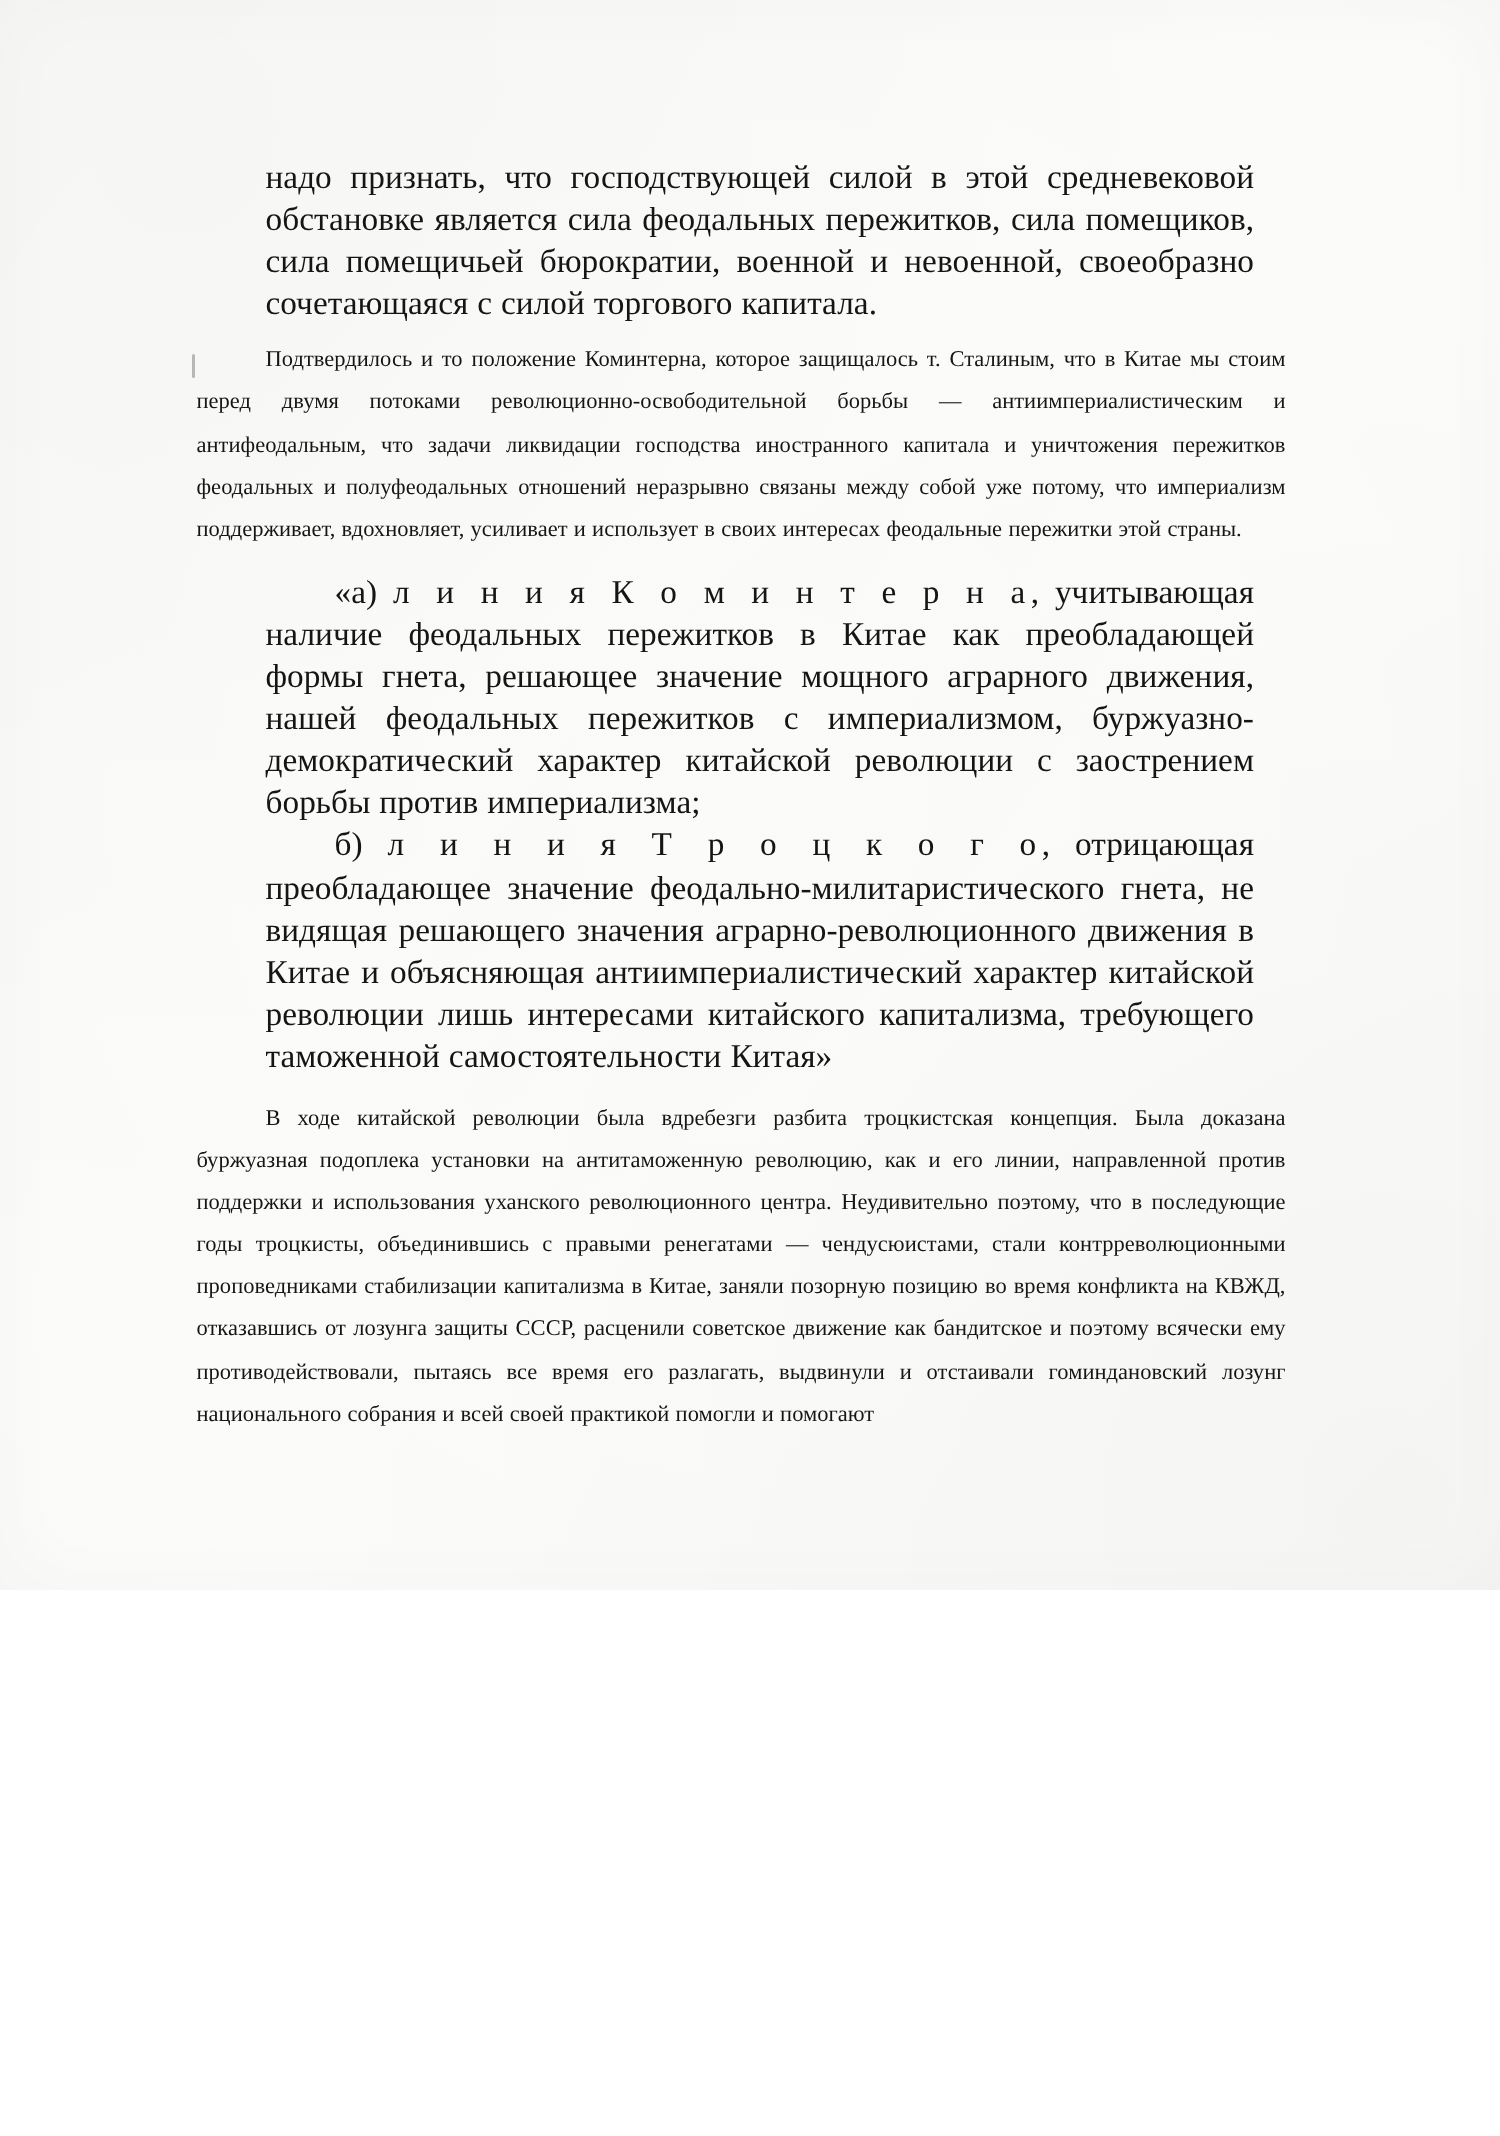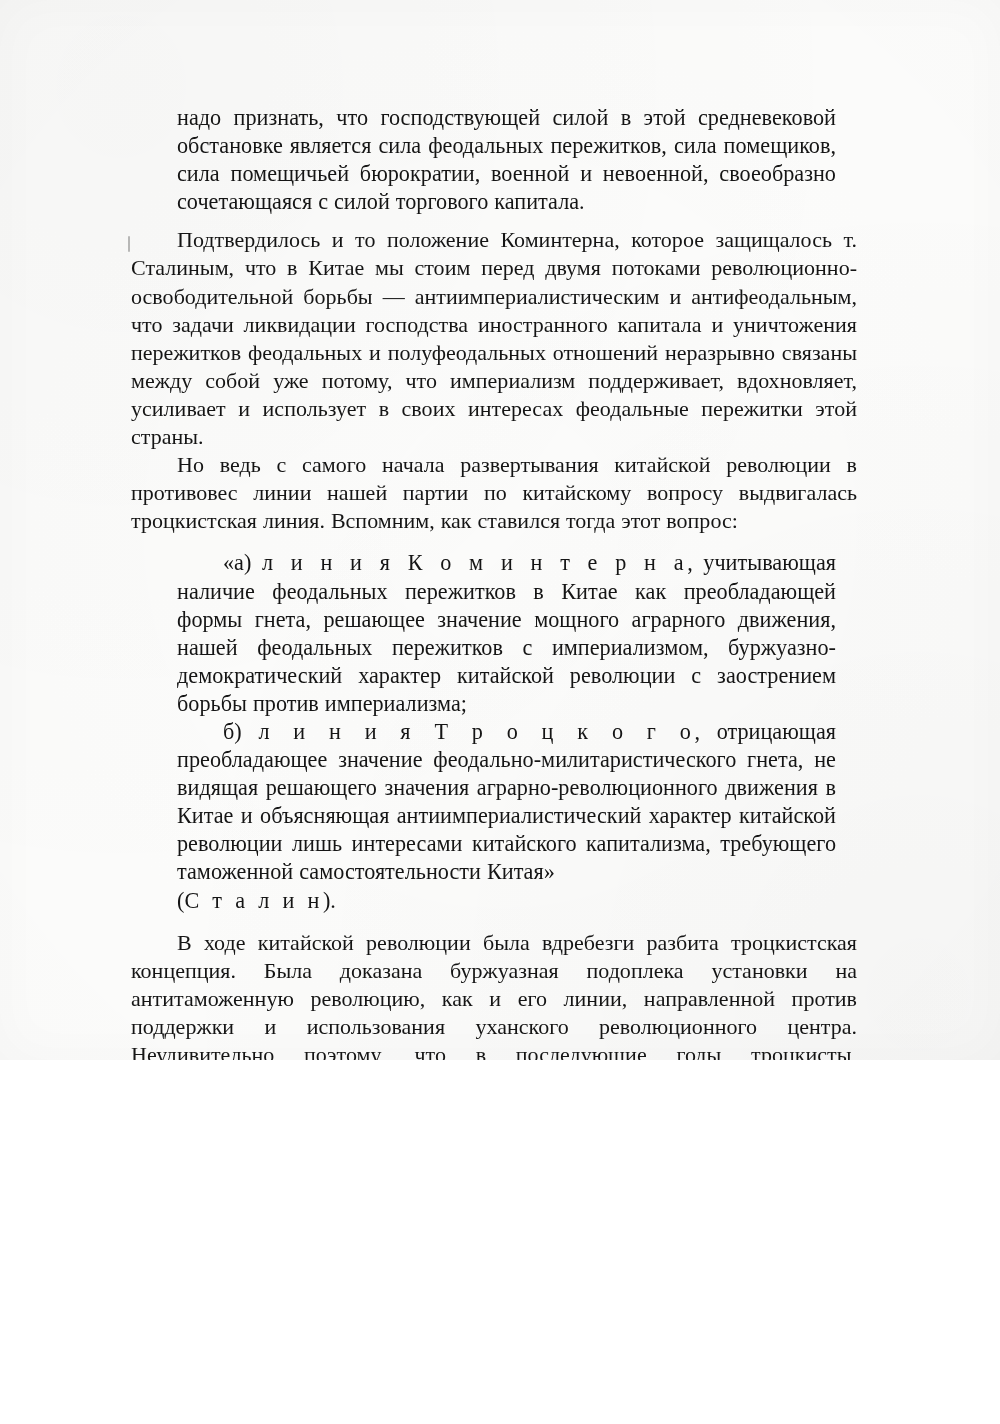--- a/index.html
+++ b/index.html
@@ -37,21 +37,21 @@
     left: 131px;
     top: 104px;
     width: 726px;
   }
 
   
   .para {
     margin: 0;
     text-align: justify;
     text-justify: inter-word;
-    font-size: 22px;
+    font-size: 15px;
     line-height: 28.1px;
     letter-spacing: 0.02px;
     word-spacing: 0.4px;
     text-indent: 46px;
     hyphens: manual;
   }
 
   .para.no-indent { text-indent: 0; }
 
   
@@ -109,30 +109,28 @@
   <div class="text-column">
 
     <div class="block-quote">
       <p class="para no-indent">надо признать, что господствующей силой в этой средневековой обстановке является сила феодальных пережитков, сила помещиков, сила помещичьей бюрократии, военной и невоенной, своеобразно сочетающаяся с силой торгового капитала.</p>
     </div>
 
     <div class="gap-md"></div>
 
     <p class="para">Подтвердилось и то положение Коминтерна, которое защищалось т. Сталиным, что в Китае мы стоим перед двумя потоками революционно-освободительной борьбы — антиимпериалистическим и антифеодальным, что задачи ликвидации господства иностранного капитала и уничтожения пережитков феодальных и полуфеодальных отношений неразрывно связаны между собой уже потому, что империализм поддерживает, вдохновляет, усиливает и использует в своих интересах феодальные пережитки этой страны.</p>
 
-    <p class="para">Но ведь с самого начала развертывания китайской революции в противовес линии нашей партии по китайскому вопросу выдвигалась троцкистская линия. Вспомним, как ставился тогда этот вопрос:</p>
 
     <div class="gap-lg"></div>
 
     <div class="block-quote">
       <p class="para"><span>«а) </span><span class="spaced">л и н и я   К о м и н т е р н а</span><span>, учитывающая наличие феодальных пережитков в Китае как преобладающей формы гнета, решающее значение мощного аграрного движения, нашей феодальных пережитков с империализмом, буржуазно-демократический характер китайской революции с заострением борьбы против империализма;</span></p>
 
       <p class="para"><span>б) </span><span class="spaced">л и н и я   Т р о ц к о г о</span><span>, отрицающая преобладающее значение феодально-милитаристического гнета, не видящая решающего значения аграрно-революционного движения в Китае и объясняющая антиимпериалистический характер китайской революции лишь интересами китайского капитализма, требующего таможенной самостоятельности Китая»</span></p>
 
-      <p class="para no-indent"><span>(</span><span class="spaced">С т а л и н</span><span>).</span></p>
     </div>
 
     <div class="gap-lg"></div>
 
     <p class="para">В ходе китайской революции была вдребезги разбита троцкистская концепция. Была доказана буржуазная подоплека установки на антитаможенную революцию, как и его линии, направленной против поддержки и использования уханского революционного центра. Неудивительно поэтому, что в последующие годы троцкисты, объединившись с правыми ренегатами — чендусюистами, стали контрреволюционными проповедниками стабилизации капитализма в Китае, заняли позорную позицию во время конфликта на КВЖД, отказавшись от лозунга защиты СССР, расценили советское движение как бандитское и поэтому всячески ему противодействовали, пытаясь все время его разлагать, выдвинули и отстаивали гоминдановский лозунг национального собрания и всей своей практикой помогли и помогают</p>
 
   </div>
 
   <div class="page-number">5</div>
 

